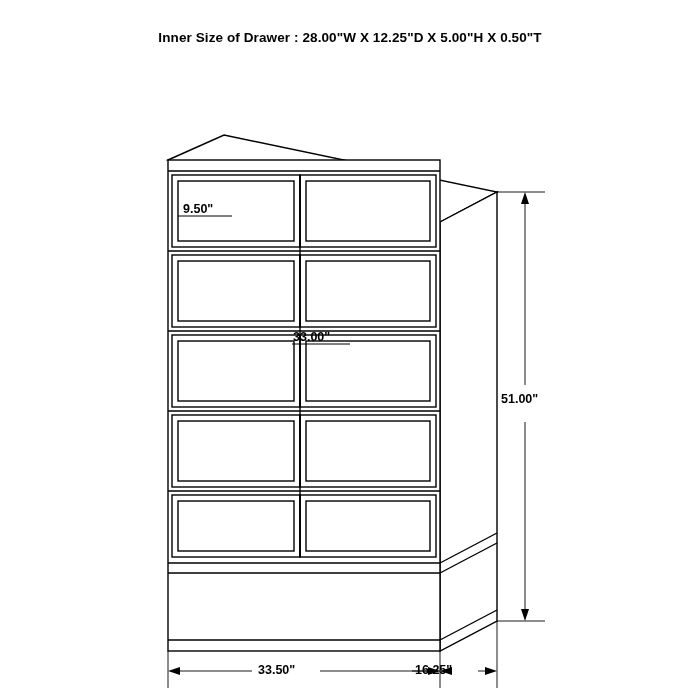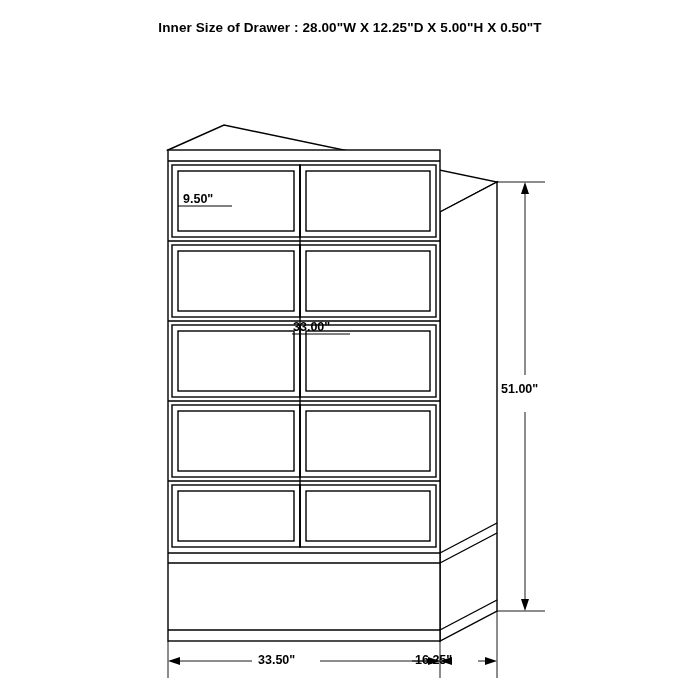--- a/index.html
+++ b/index.html
@@ -12,20 +12,21 @@
     height: 700px;
     font-family: "Liberation Sans", sans-serif;
     color: #000000;
     position: relative;
     overflow: hidden;
   }
   #page {
     position: relative;
     width: 700px;
     height: 628px;
+    margin-top: 10px;
   }
   .title {
     position: absolute;
     top: 20px;
     left: 0;
     width: 700px;
     text-align: center;
     font-size: 13.5px;
     font-weight: bold;
     letter-spacing: 0.1px;

